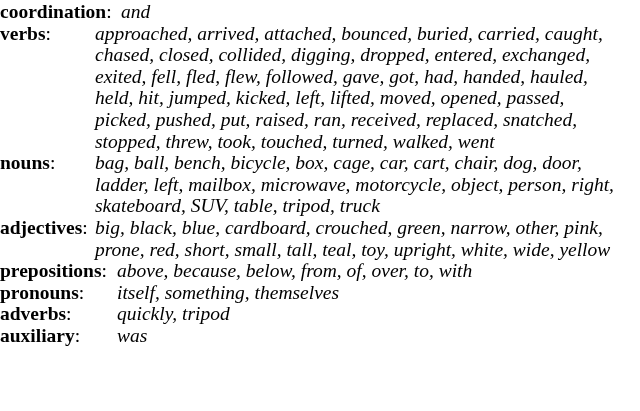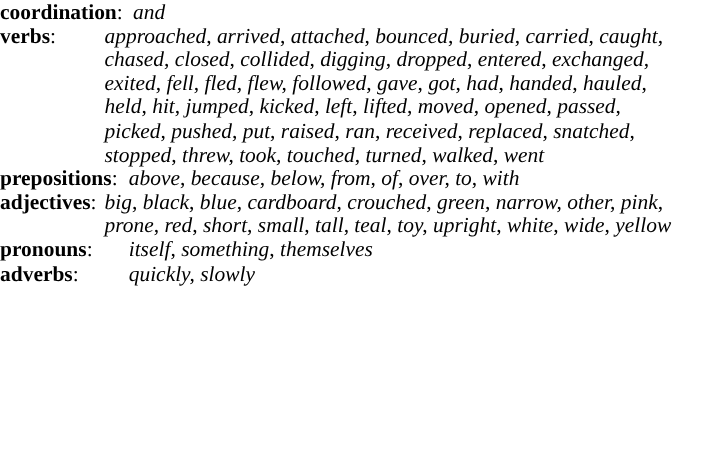--- a/index.html
+++ b/index.html
@@ -48,26 +48,28 @@
 </style>
 </head>
 <body>
 
 <div class="lexicon">
 
   <div class="row ind-a"><span class="label"><b>coordination</b><span class="colon">:</span></span><span class="words">and</span></div>
 
   <div class="row ind-b"><span class="label"><b>verbs</b><span class="colon">:</span></span><span class="words">approached, arrived, attached, bounced, buried, carried, caught, chased, closed, collided, digging, dropped, entered, exchanged, exited, fell, fled, flew, followed, gave, got, had, handed, hauled, held, hit, jumped, kicked, left, lifted, moved, opened, passed, picked, pushed, put, raised, ran, received, replaced, snatched, stopped, threw, took, touched, turned, walked, went</span></div>
 
+  <div class="row ind-b"><span class="label"><b>nouns</b><span class="colon">:</span></span><span class="words">bag, ball, bench, bicycle, box, cage, car, cart, chair, dog, door, ladder, left, mailbox, microwave, motorcycle, object, person, right, skateboard, SUV, table, tripod, truck</span></div>
+
+  <div class="row ind-b"><span class="label"><b>adjectives</b><span class="colon">:</span></span><span class="words">big, black, blue, cardboard, crouched, green, narrow, other, pink, prone, red, short, small, tall, teal, toy, upright, white, wide, yellow</span></div>
 
   <div class="row ind-c"><span class="label"><b>prepositions</b><span class="colon">:</span></span><span class="words">above, because, below, from, of, over, to, with</span></div>
-
-  <div class="row ind-b"><span class="label"><b>adjectives</b><span class="colon">:</span></span><span class="words">big, black, blue, cardboard, crouched, green, narrow, other, pink, prone, red, short, small, tall, teal, toy, upright, white, wide, yellow</span></div>
 
 
 
 
   <div class="row ind-c"><span class="label"><b>pronouns</b><span class="colon">:</span></span><span class="words">itself, something, themselves</span></div>
 
-  <div class="row ind-c"><span class="label"><b>adverbs</b><span class="colon">:</span></span><span class="words">quickly, slowly</span></div>
+  <div class="row ind-c"><span class="label"><b>adverbs</b><span class="colon">:</span></span><span class="words">quickly, tripod</span></div>
 
+  <div class="row ind-c"><span class="label"><b>auxiliary</b><span class="colon">:</span></span><span class="words">was</span></div>
 
 </div>
 
 </body></html>

